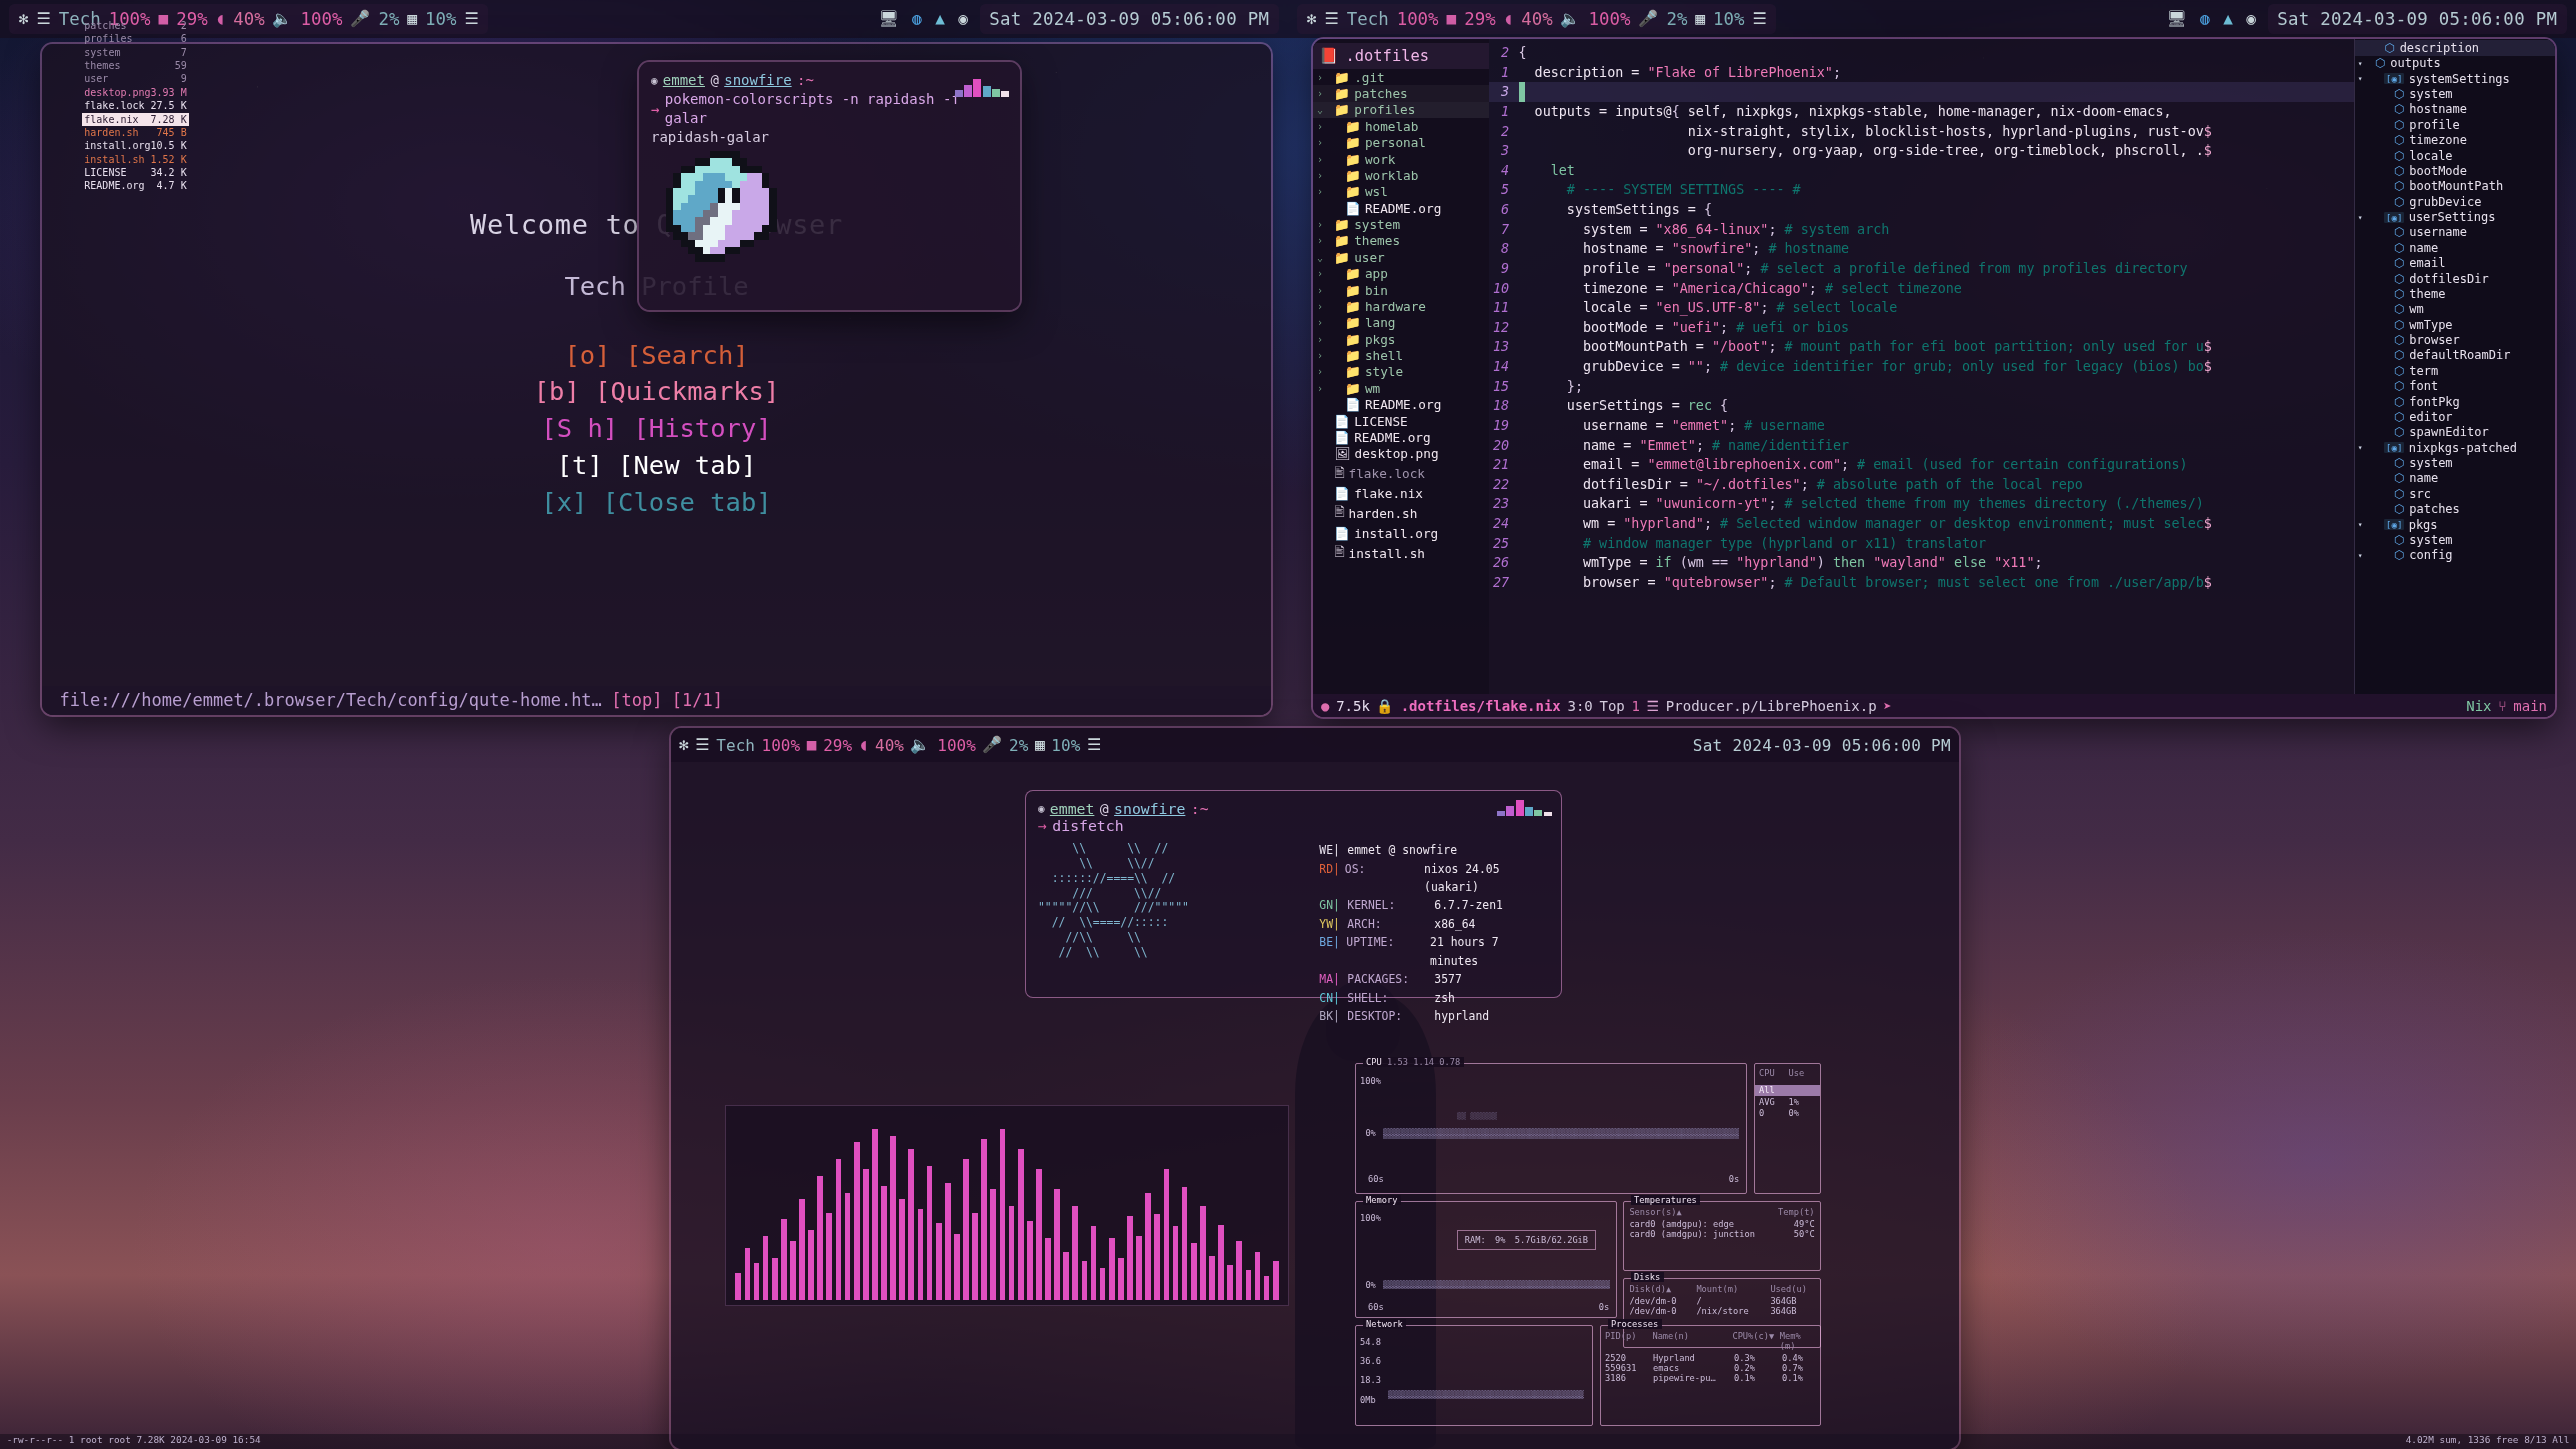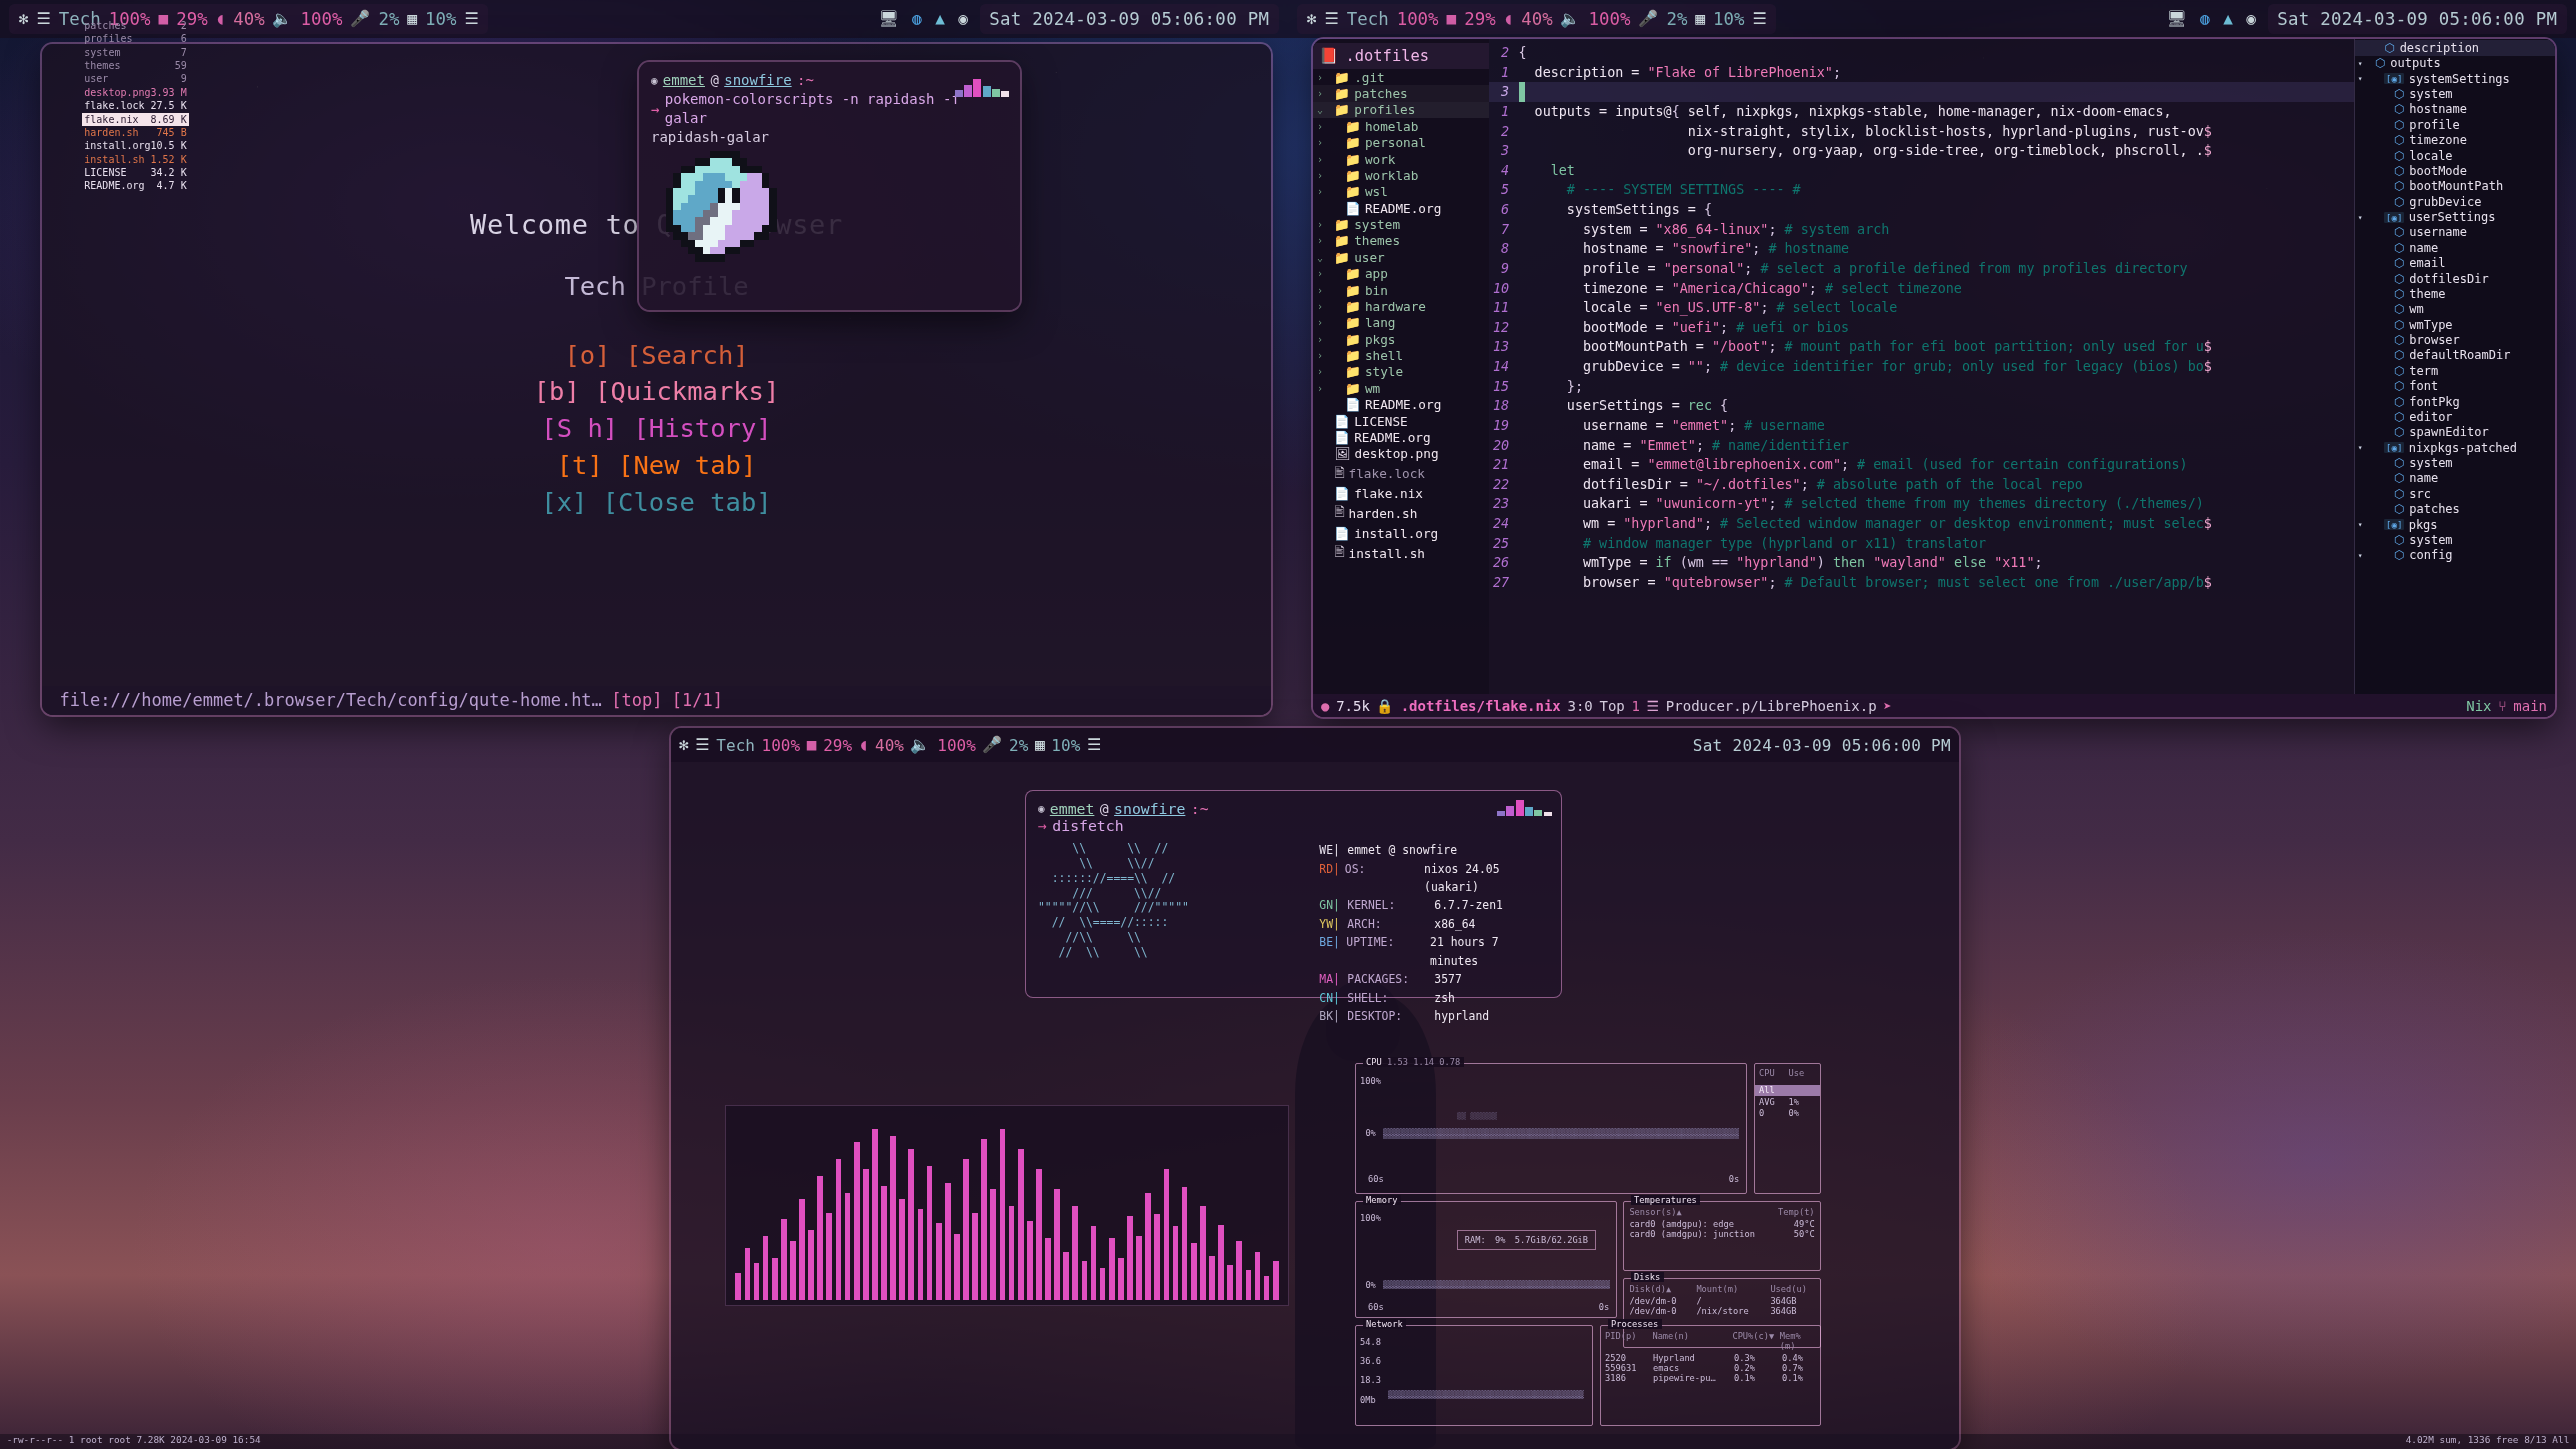--- a/index.html
+++ b/index.html
@@ -291,21 +291,21 @@
   </div>
 </div>
 
 <div class="win" id="qute">
   <div class="qute-page">
     <div class="qute-title">Welcome to Qutebrowser</div>
     <div class="qute-sub">Tech Profile</div>
     <div class="qute-link" style="color:#d6603a">[o] [Search]</div>
     <div class="qute-link" style="color:#ef7fa8">[b] [Quickmarks]</div>
     <div class="qute-link" style="color:#d44fc0">[S h] [History]</div>
-    <div class="qute-link" style="color:#f97316">[t] [New tab]</div>
+    <div class="qute-link" style="color:#ffffff">[t] [New tab]</div>
     <div class="qute-link" style="color:#3f8fa0">[x] [Close tab]</div>
   </div>
   <div class="qute-status">
     <span>file:///home/emmet/.browser/Tech/config/qute-home.ht…</span>
     <span class="pos">[top]</span>
     <span class="pos">[1/1]</span>
   </div>
 </div>
 
 <div class="win" id="pokeTerm">
@@ -731,21 +731,21 @@
           <div class="rg-row pinkf">
             <span>desktop.png</span>
             <span>3.93 M</span>
           </div>
           <div class="rg-row whitef">
             <span>flake.lock</span>
             <span>27.5 K</span>
           </div>
           <div class="rg-row sel">
             <span>flake.nix</span>
-            <span>8.69 K</span>
+            <span>7.28 K</span>
           </div>
           <div class="rg-row orangef">
             <span>harden.sh</span>
             <span>745 B</span>
           </div>
           <div class="rg-row whitef">
             <span>install.org</span>
             <span>10.5 K</span>
           </div>
           <div class="rg-row orangef">

